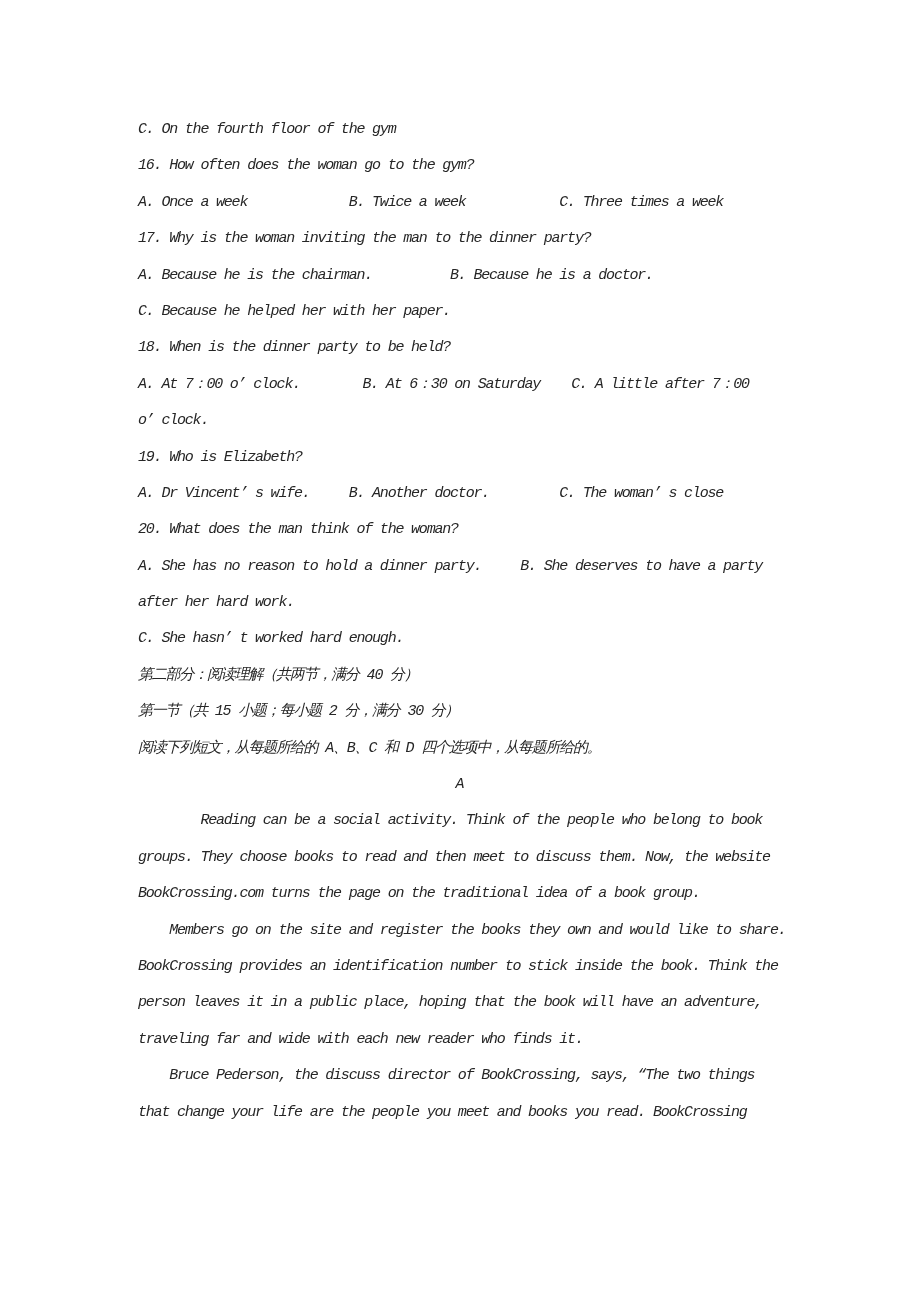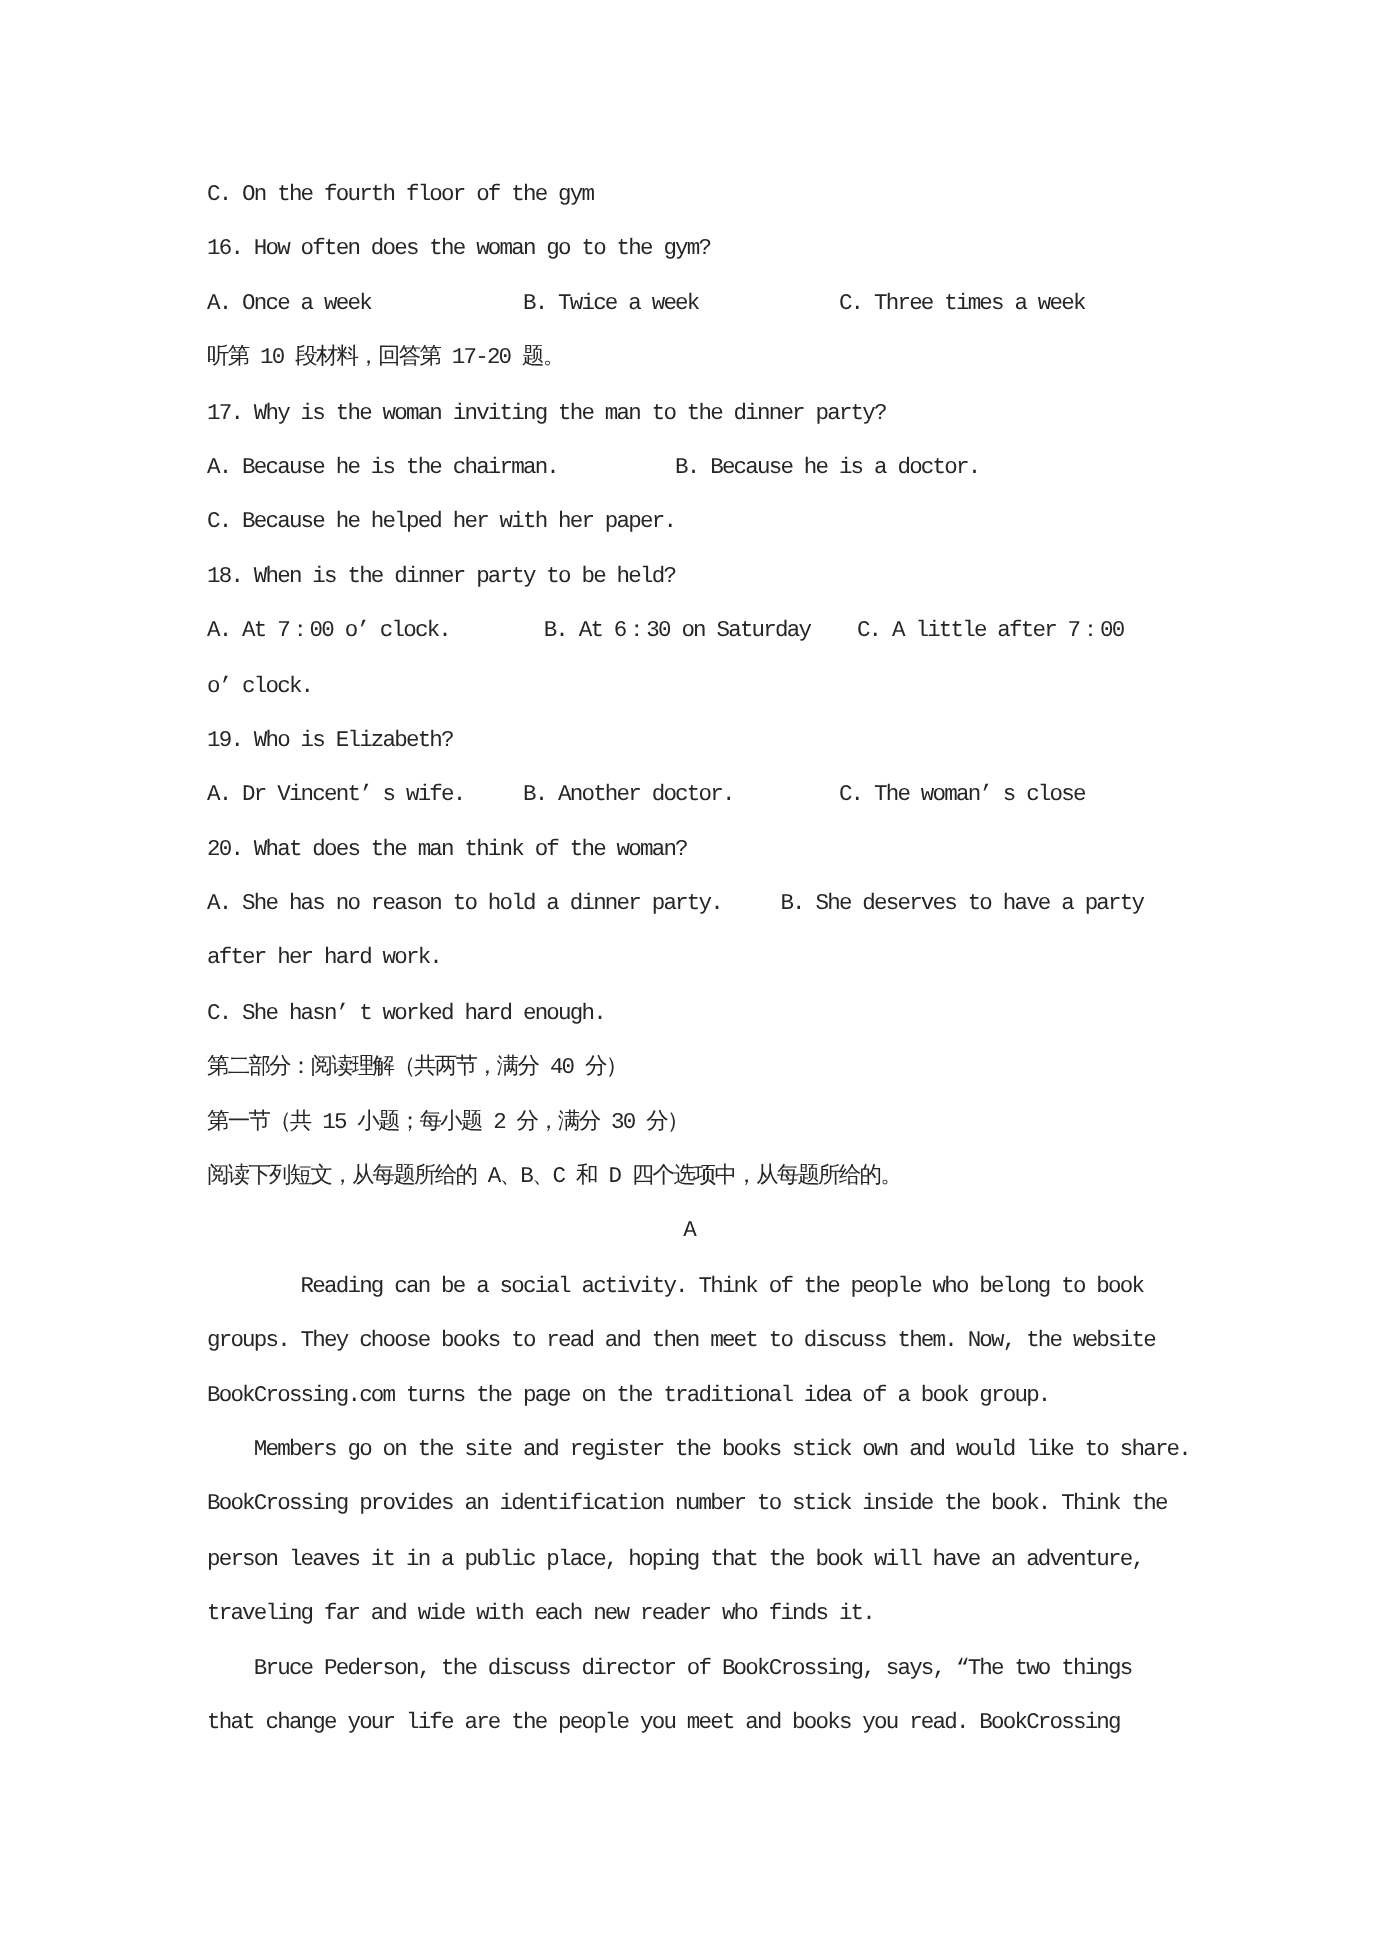--- a/index.html
+++ b/index.html
@@ -10,20 +10,21 @@
     width: 920px;
     height: 1302px;
     background: #ffffff;
     overflow: hidden;
   }
   .doc-page {
     width: 920px;
     height: 1302px;
     background: #ffffff;
     box-sizing: border-box;
+    font-style: italic;
   }
   .doc-lines {
     box-sizing: border-box;
     padding: 112px 138px 0 138px;
     font-family: "Liberation Mono", "DejaVu Sans Mono", monospace, sans-serif;
     font-size: 15px;
     letter-spacing: -1.2px;
     line-height: 36.4px;
     color: #262626;
   }
@@ -38,40 +39,39 @@
   }
 </style>
 </head>
 <body>
 
 <div class="doc-page" style="background: rgb(255, 255, 255);">
   <div class="doc-lines" style="color: rgb(38, 38, 38);">
       <div class="line">C. On the fourth floor of the gym</div>
       <div class="line">16. How often does the woman go to the gym?</div>
       <div class="line">A. Once a week             B. Twice a week            C. Three times a week</div>
-      <div class="line">听第 10 段材料，回答第 17-20 题。</div>
       <div class="line">17. Why is the woman inviting the man to the dinner party?</div>
       <div class="line">A. Because he is the chairman.          B. Because he is a doctor.</div>
       <div class="line">C. Because he helped her with her paper.</div>
       <div class="line">18. When is the dinner party to be held?</div>
       <div class="line">A. At 7：00 o’ clock.        B. At 6：30 on Saturday    C. A little after 7：00</div>
       <div class="line">o’ clock.</div>
       <div class="line">19. Who is Elizabeth?</div>
       <div class="line">A. Dr Vincent’ s wife.     B. Another doctor.         C. The woman’ s close</div>
       <div class="line">20. What does the man think of the woman?</div>
       <div class="line">A. She has no reason to hold a dinner party.     B. She deserves to have a party</div>
       <div class="line">after her hard work.</div>
       <div class="line">C. She hasn’ t worked hard enough.</div>
       <div class="line">第二部分：阅读理解（共两节，满分 40 分）</div>
       <div class="line">第一节（共 15 小题；每小题 2 分，满分 30 分）</div>
       <div class="line">阅读下列短文，从每题所给的 A、B、C 和 D 四个选项中，从每题所给的。</div>
       <div class="line center">A</div>
       <div class="line">        Reading can be a social activity. Think of the people who belong to book</div>
       <div class="line">groups. They choose books to read and then meet to discuss them. Now, the website</div>
       <div class="line">BookCrossing.com turns the page on the traditional idea of a book group.</div>
-      <div class="line">    Members go on the site and register the books stick own and would like to share.</div>
+      <div class="line">    Members go on the site and register the books they own and would like to share.</div>
       <div class="line">BookCrossing provides an identification number to stick inside the book. Think the</div>
       <div class="line">person leaves it in a public place, hoping that the book will have an adventure,</div>
       <div class="line">traveling far and wide with each new reader who finds it.</div>
       <div class="line">    Bruce Pederson, the discuss director of BookCrossing, says, “The two things</div>
       <div class="line">that change your life are the people you meet and books you read. BookCrossing</div>
     </div>
 </div>
 
 </body></html>

